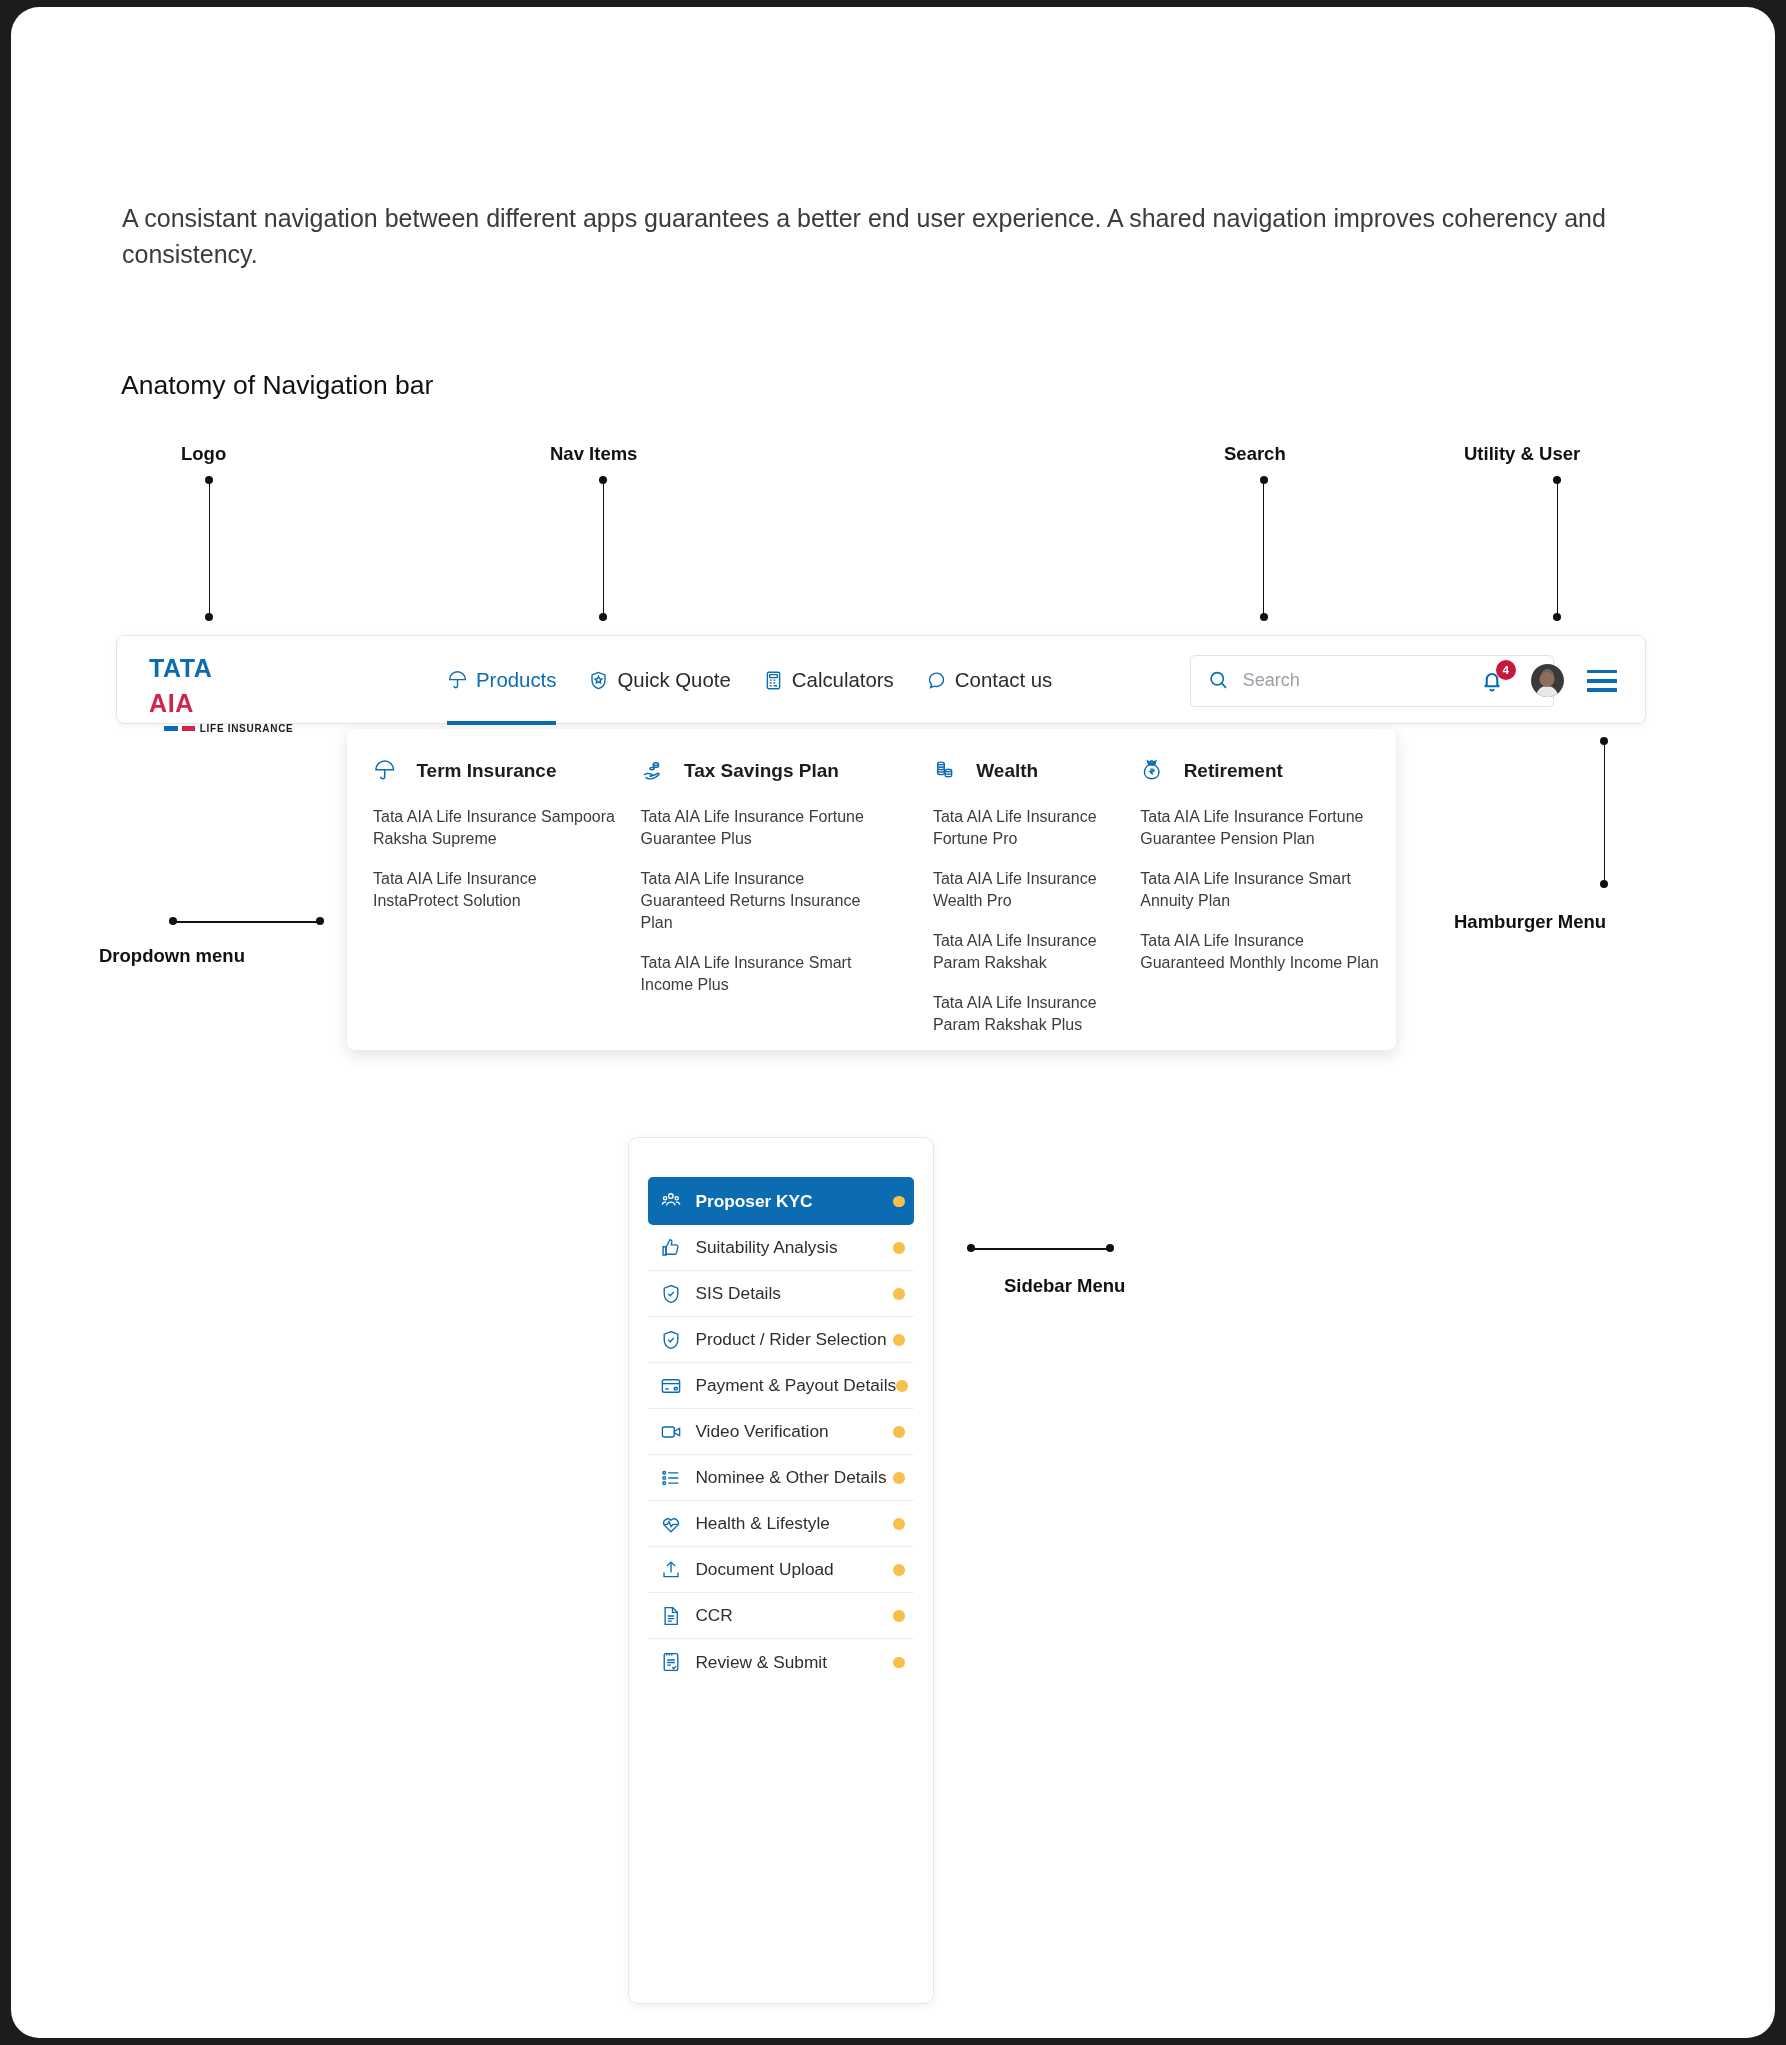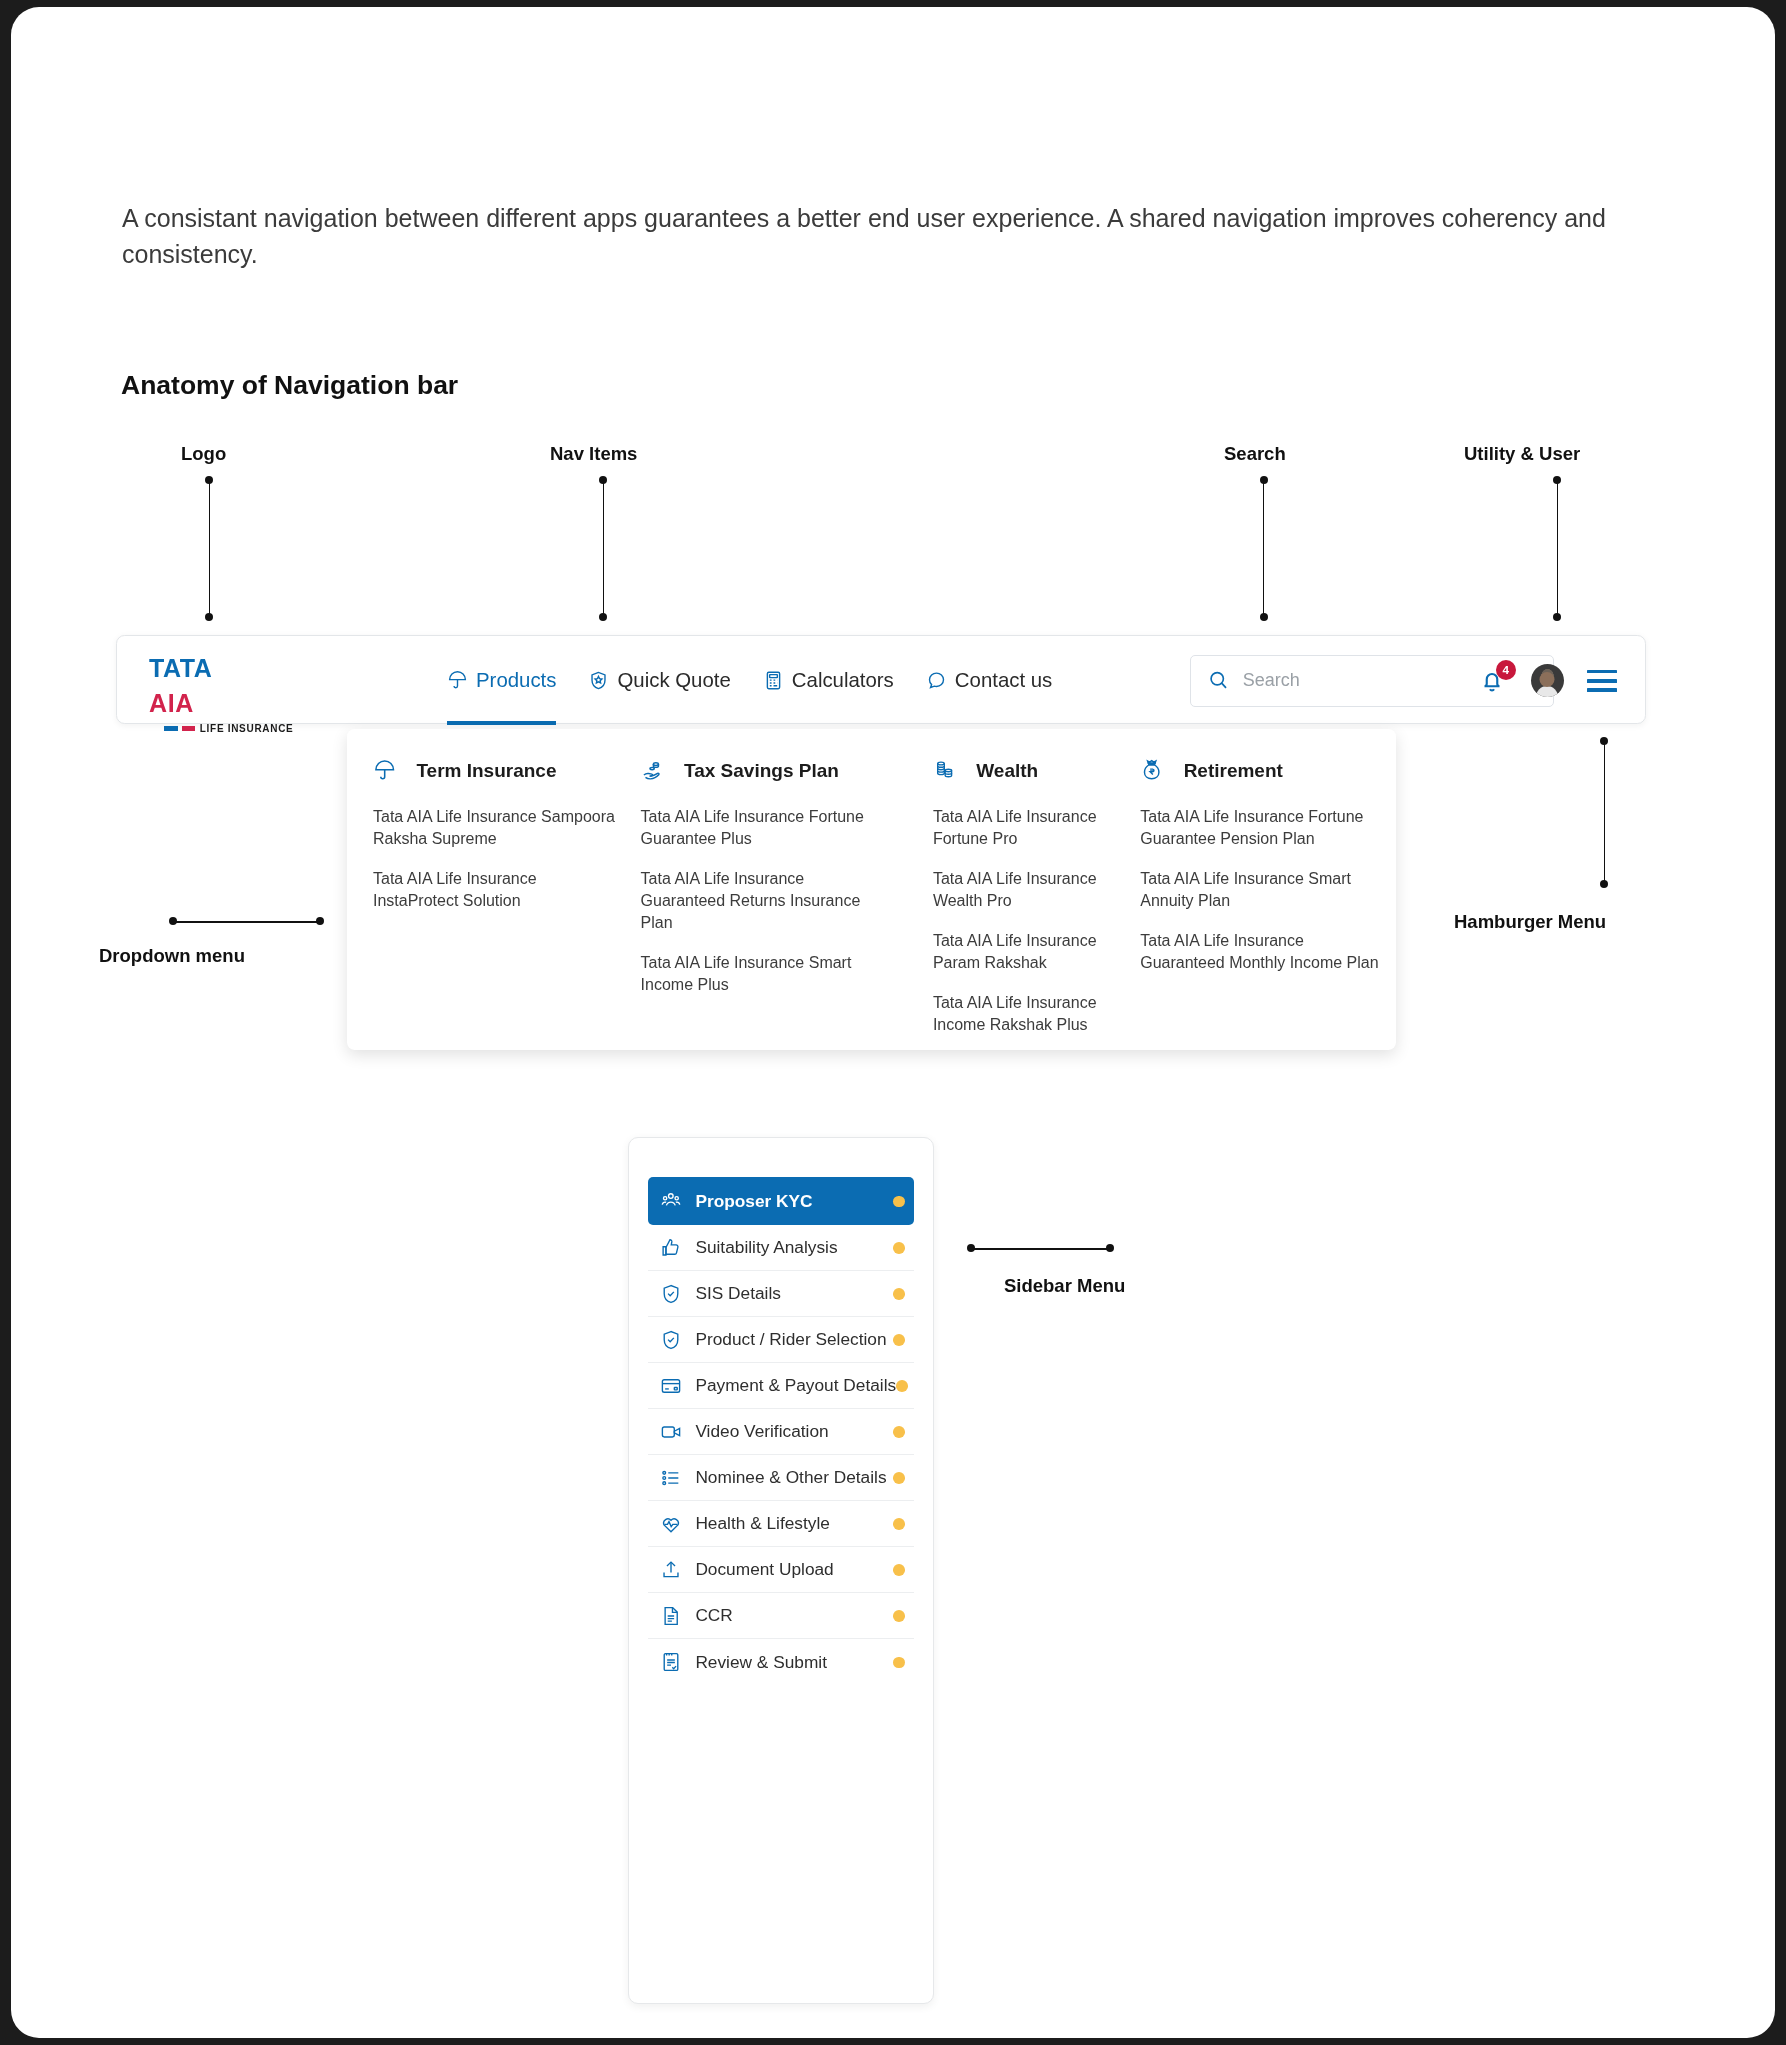--- a/index.html
+++ b/index.html
@@ -56,21 +56,21 @@
     color: #3b3b3b;
     font-weight: 400;
   }
 
   
   .section-heading {
     position: absolute;
     left: 110px;
     top: 363px;
     font-size: 26.5px;
-    font-weight: bold;
+    font-weight: normal;
     color: #111111;
   }
 
   
   .callout-label {
     position: absolute;
     font-size: 18.5px;
     font-weight: bold;
     color: #111111;
     white-space: nowrap;
@@ -507,21 +507,21 @@
             <path d="M4.8 7.1c0 .8 1.5 1.4 3.4 1.4s3.4-.6 3.4-1.4M4.8 9.6c0 .8 1.5 1.4 3.4 1.4s3.4-.6 3.4-1.4M4.8 12.1c0 .8 1.5 1.4 3.4 1.4s3.4-.6 3.4-1.4"></path>
             <ellipse cx="15.8" cy="11.8" rx="3.3" ry="1.3"></ellipse>
             <path d="M12.5 11.8v5.1c0 .8 1.5 1.3 3.3 1.3s3.3-.5 3.3-1.3v-5.1"></path>
             <path d="M12.5 14.4c0 .7 1.5 1.3 3.3 1.3s3.3-.6 3.3-1.3"></path>
           </svg>
           <span class="dd-head-text">Wealth</span>
         </div>
         <div class="dd-item">Tata AIA Life Insurance Fortune Pro</div>
         <div class="dd-item">Tata AIA Life Insurance Wealth Pro</div>
         <div class="dd-item">Tata AIA Life Insurance Param Rakshak</div>
-        <div class="dd-item">Tata AIA Life Insurance Income Rakshak Plus</div>
+        <div class="dd-item">Tata AIA Life Insurance Param Rakshak Plus</div>
       </div>
 
       <div class="dd-col dd-col-3">
         <div class="dd-head">
           <svg class="dd-head-icon" viewBox="0 0 24 24" fill="none" stroke="#0b6cb2" stroke-width="1.5">
             <path d="M8.6 4.3 7.8 2l2 1.1L12 1.6l2.2 1.5 2-1.1-.8 2.3z"></path>
             <path d="M8.6 4.3h6.8l-.6 1.6h-5.6z"></path>
             <path d="M9.2 5.9C6.8 7.4 4.6 10 4.6 13.6c0 4.2 3.2 6.6 7.4 6.6s7.4-2.4 7.4-6.6c0-3.6-2.2-6.2-4.6-7.7z"></path>
             <path d="M10.4 10.4h3.2M10.4 12.4h3.2M12.9 10.4c1 0 1.4.6 1.4 1.3s-.5 1.3-1.5 1.3h-2.4l2.8 2.8"></path>
           </svg>

